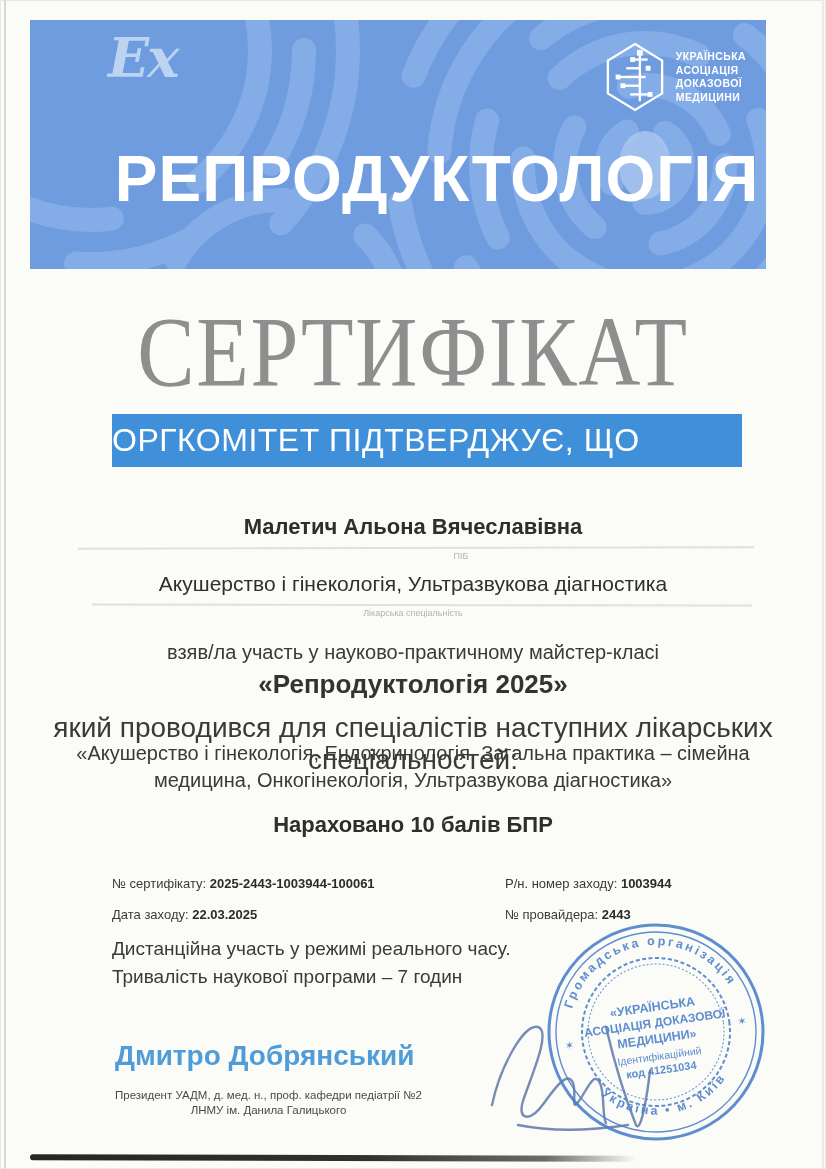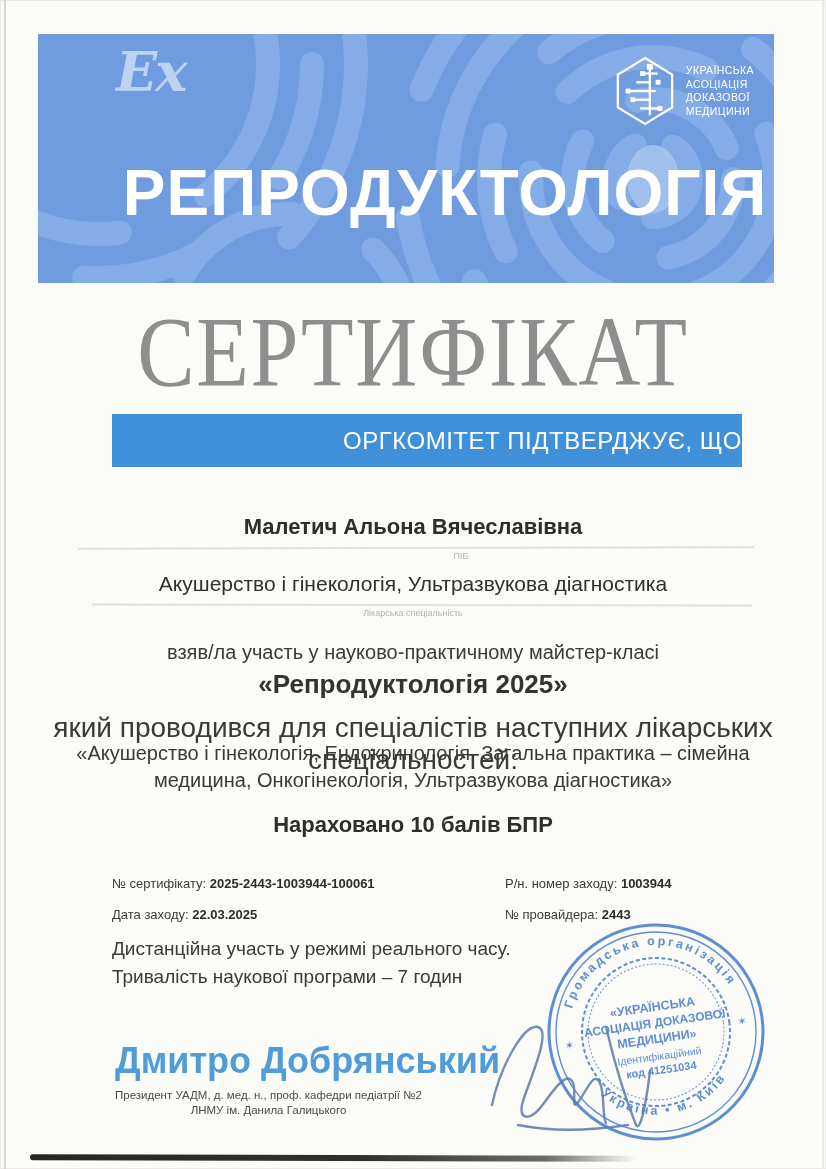--- a/index.html
+++ b/index.html
@@ -15,47 +15,47 @@
   .edge-left{position:absolute;left:4px;top:0;width:2px;height:100%;background:#d8d6d2;}
   .edge-right{position:absolute;right:2px;top:0;width:2px;height:100%;background:#eceae6;}
   .bottom-shadow{
     position:absolute;left:30px;top:1155px;width:606px;height:6px;
     background:linear-gradient(to right,#262626 0%,#303030 55%,#6a6a6a 85%,transparent 100%);
     border-radius:3px;transform:rotate(0.15deg);
   }
 
   
   .banner{
-    position:absolute;left:30px;top:34px;width:736px;height:249px;
-    background:#6f9cdf;overflow:hidden;margin-left:8px;
+    position:absolute;left:30px;top:20px;width:736px;height:249px;
+    background:#6f9cdf;overflow:hidden;
   }
   .banner svg.swirl{position:absolute;left:0;top:0;}
   .ex-logo{
     position:absolute;left:78px;top:6px;
     font-family:"DejaVu Serif", serif;font-style:italic;font-weight:700;
     font-size:54px;color:#bcd4f2;letter-spacing:-2px;
   }
   .assoc-logo{position:absolute;right:20px;top:22px;display:flex;align-items:center;gap:10px;}
-  .assoc-text{color:#ffffff;font-size:10.5px;font-weight:400;line-height:13.5px;letter-spacing:0.4px;}
+  .assoc-text{color:#ffffff;font-size:10.5px;font-weight:700;line-height:13.5px;letter-spacing:0.4px;}
   .banner-title{
     position:absolute;left:0;top:122px;width:100%;
     text-align:center;color:#ffffff;font-weight:700;font-size:64px;letter-spacing:1px;padding-left:39px;
   }
 
   
   .cert-heading{
     position:absolute;left:0;top:300px;width:100%;text-align:center;
     font-family:"Liberation Serif", serif;font-size:100px;line-height:104px;
     color:#8e8e8e;letter-spacing:2px;transform:scaleX(0.86);transform-origin:center;
     white-space:nowrap;
   }
   .confirm-bar{
     position:absolute;left:112px;top:414px;width:630px;height:53px;
-    background:#3f90d8;color:#fff;text-align:right;
-    font-size:24px;line-height:53px;letter-spacing:0.5px;
+    background:#3f90d8;color:#fff;text-align:left;
+    font-size:32px;line-height:53px;letter-spacing:0.5px;
   }
 
   
   .center-line{position:absolute;left:0;width:100%;text-align:center;}
   .recipient-name{top:514px;font-size:22px;font-weight:700;color:#2d2d2d;}
   .rule{position:absolute;height:2px;background:#e2e0dc;}
   .rule-name{left:78px;top:547px;width:676px;transform:rotate(-0.12deg);}
   .rule-spec{left:92px;top:604px;width:660px;transform:rotate(0.1deg);}
   .tiny-label{position:absolute;left:0;width:100%;text-align:center;font-size:9px;color:#b4b2ae;}
   .label-name{top:551px;padding-left:48px;}
@@ -70,21 +70,21 @@
   .p-points{top:812px;font-size:22px;font-weight:700;color:#2e2e2e;}
 
   
   .details-col{position:absolute;font-size:13px;color:#3a3a3a;line-height:31px;}
   .details-left{left:112px;top:868px;}
   .details-right{left:505px;top:868px;}
   .details-col b{color:#2b2b2b;}
   .note{position:absolute;left:112px;top:935px;font-size:19px;color:#3a3a3a;line-height:28px;}
 
   
-  .sig-name{position:absolute;left:115px;top:1040px;font-size:36px;font-weight:700;color:#4f9cd9;}
+  .sig-name{position:absolute;left:115px;top:1040px;font-size:28px;font-weight:700;color:#4f9cd9;}
   .sig-title{position:absolute;left:115px;top:1088px;font-size:11.5px;color:#4a4a4a;line-height:15px;text-align:center;}
   .signature-svg{position:absolute;left:478px;top:975px;}
   .stamp{position:absolute;left:540px;top:916px;width:232px;height:232px;transform:rotate(-8deg);opacity:0.88;}
   .stamp text{font-family:"Liberation Sans", sans-serif;}
 </style>
 </head>
 <body>
 
 <div class="page">
   <div class="edge-left"></div>

